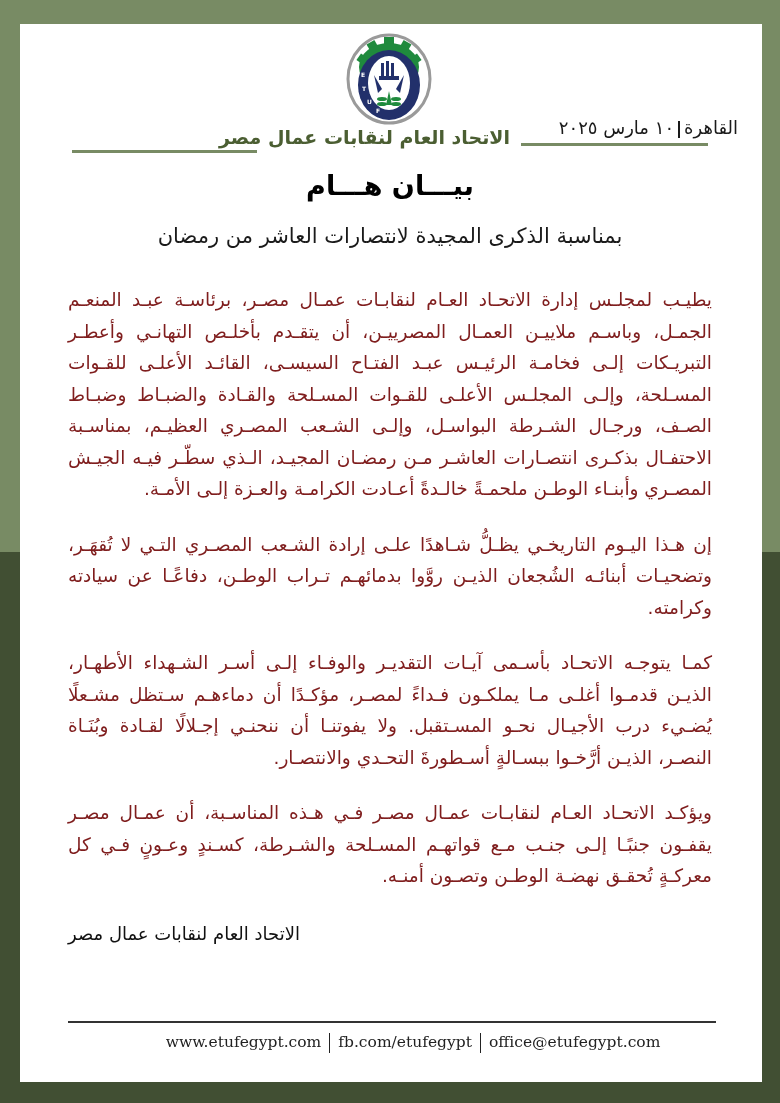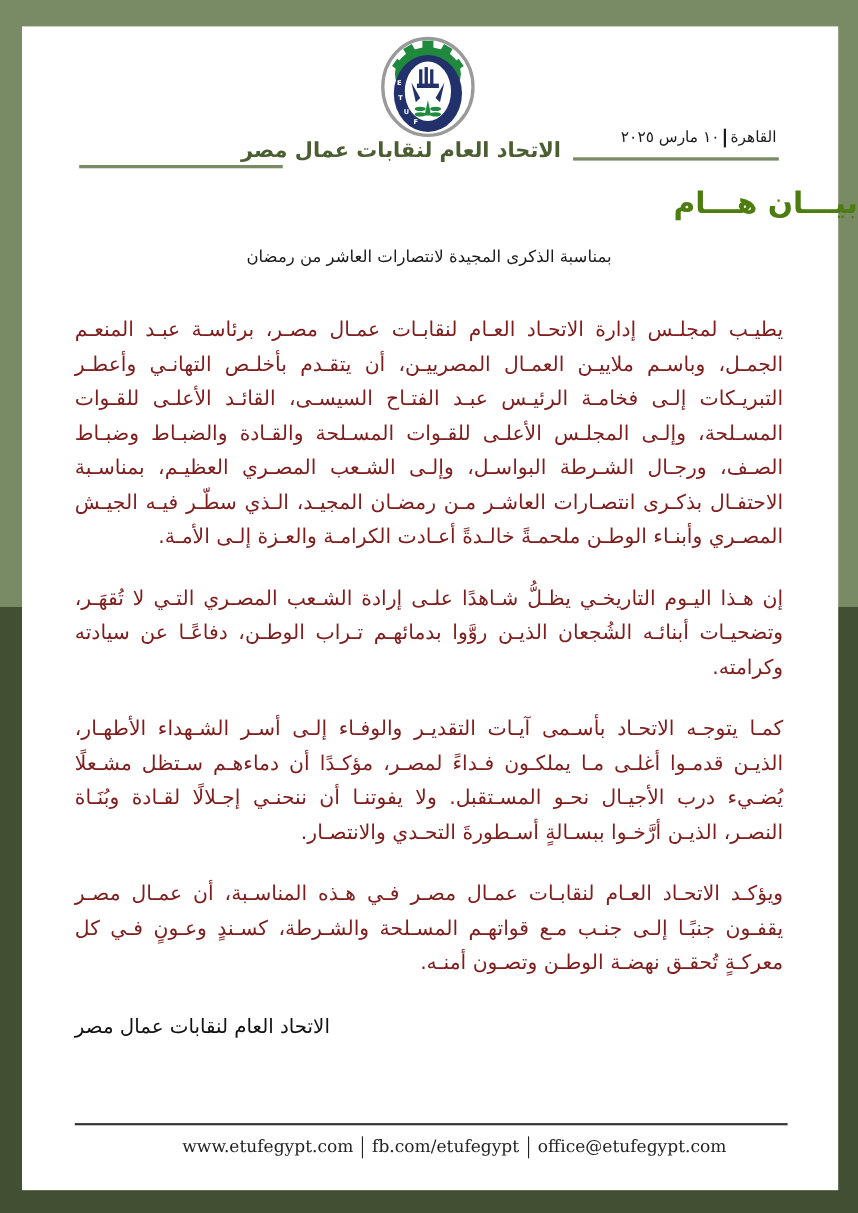--- a/index.html
+++ b/index.html
@@ -19,31 +19,31 @@
     position: absolute; left: 72px; top: 150px; width: 185px; height: 3px; background: #788b64;
   }
   .header-line-right {
     position: absolute; left: 521px; top: 143px; width: 187px; height: 3px; background: #788b64;
   }
   .org-name {
     position: absolute; left: 268px; top: 126px; width: 242px; text-align: center;
     font-size: 19px; font-weight: bold; color: #4b5e32; direction: rtl; white-space: nowrap;
   }
   .dateline {
-    position: absolute; left: 530px; top: 117px; width: 176px; text-align: right;
-    font-size: 14px; color: #1a1a1a; direction: rtl; white-space: nowrap;
+    position: absolute; left: 562px; top: 117px; width: 176px; text-align: right;
+    font-size: 18px; color: #1a1a1a; direction: rtl; white-space: nowrap;
   }
   .dateline .sep { display: inline-block; width: 2px; height: 17px; background: #1a1a1a; vertical-align: middle; margin: 0 4px; }
   .title {
-    position: absolute; left: 0; top: 170px; width: 780px; 
-    font-size: 27px; font-weight: bold; color: #4d7c0f; direction: rtl;
+    position: absolute; left: 0; top: 170px; width: 780px; text-align: center;
+    font-size: 27px; font-weight: bold; color: #000000; direction: rtl;
   }
   .subtitle {
     position: absolute; left: 0; top: 224px; width: 780px; text-align: center;
-    font-size: 15px; color: #1a1a1a; direction: rtl;
+    font-size: 21px; color: #1a1a1a; direction: rtl;
   }
   .body {
     position: absolute; left: 68px; top: 284px; width: 644px;
     direction: rtl; text-align: justify; text-align-last: right;
     font-size: 18.5px; line-height: 31.5px; color: #7f1d1d;
   }
   .body p { margin: 0 0 24px 0; }
   .signature {
     position: absolute; left: 68px; top: 923px; width: 644px; direction: rtl; text-align: left;
     font-size: 18px; color: #111;

